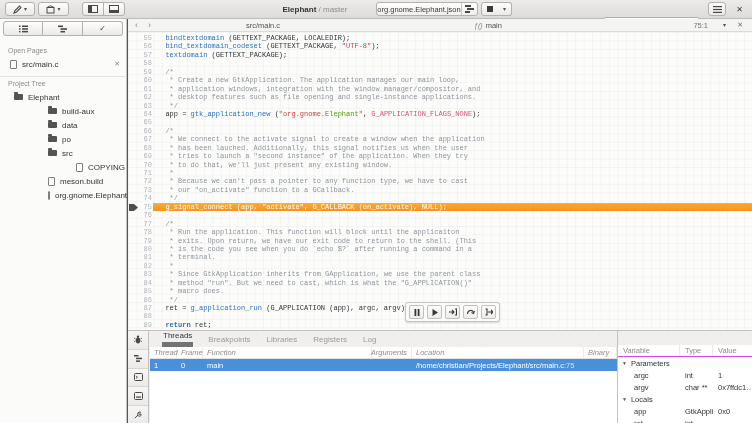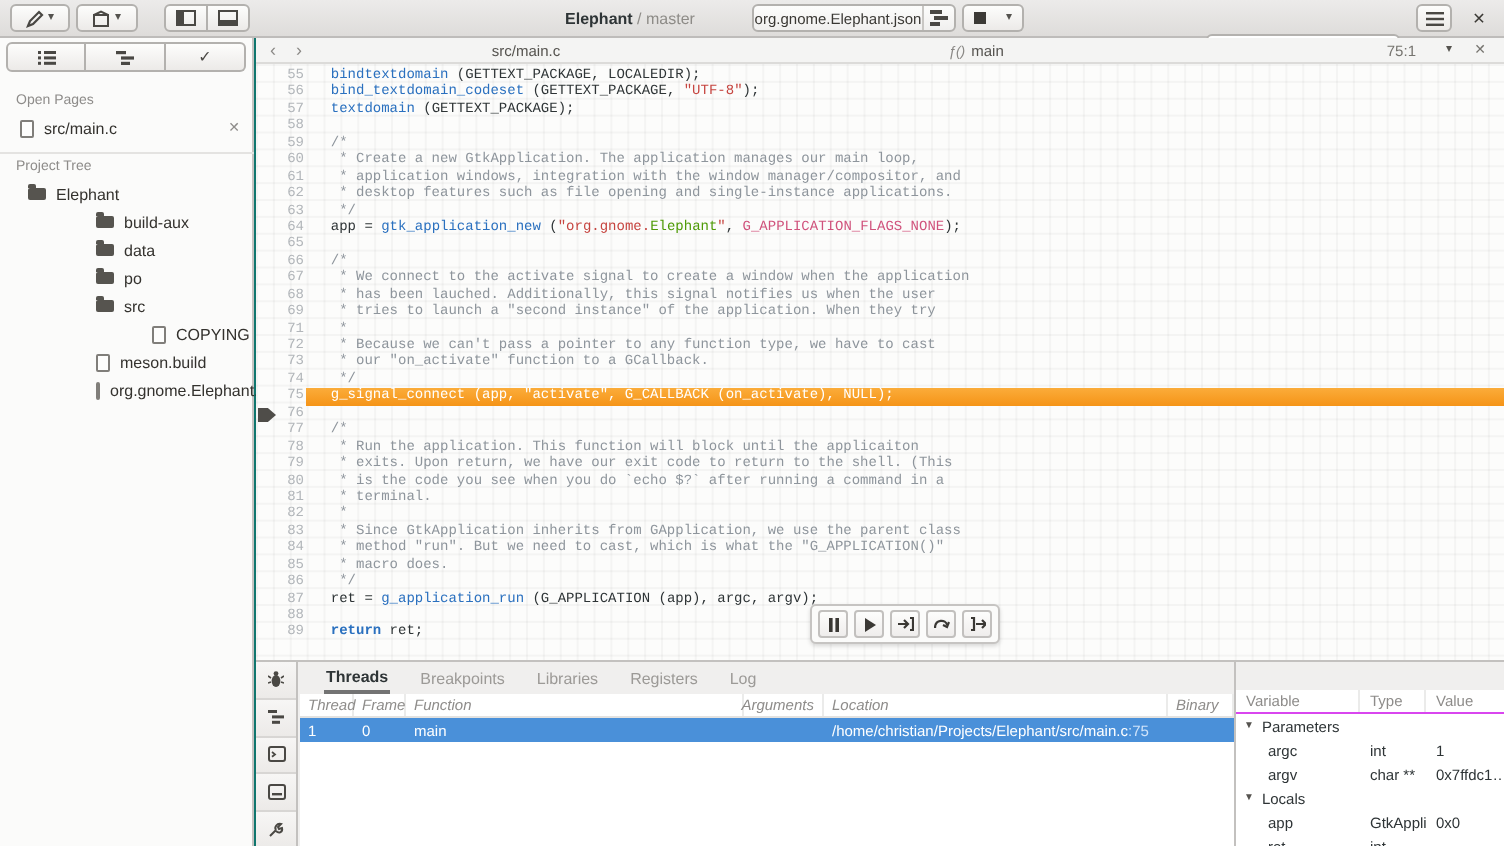--- a/index.html
+++ b/index.html
@@ -71,21 +71,21 @@
     border-radius:3px; display:flex; align-items:center; gap:3px; padding:0 3px; box-shadow:0 1px 2px rgba(0,0,0,.15); }
   .dbg-btn { width:15px; height:14px; border:1px solid #c2c0be; border-radius:2px; background:linear-gradient(#fdfdfc,#efedec);
     display:flex; align-items:center; justify-content:center; }
 
   
   .bottom-panel { position:absolute; left:128px; top:330px; width:624px; height:93px; background:#f0efee; border-top:1px solid #c3c1bf; }
   .strip { position:absolute; left:0; top:0; width:21px; height:93px; border-right:1px solid #c3c1bf; display:flex; flex-direction:column; }
   .strip-btn { flex:1; border-bottom:1px solid #d8d6d4; background:linear-gradient(#f7f6f5,#eceae8); display:flex; align-items:center; justify-content:center; }
   .bp-tabs { position:absolute; left:24px; top:0; height:16px; display:flex; align-items:center; gap:14px; padding-left:10px; font-size:8px; }
   .bp-tab { color:#9c9a97; padding:2px 1px; }
-  .bp-tab.active { color:#2e3436; font-weight:bold; border-bottom:2px solid #737373; }
+  .bp-tab.active { color:#2e3436; font-weight:normal; border-bottom:8px solid #737373; }
   .threads-table { position:absolute; left:22px; top:16px; width:467px; height:77px; background:#fff; font-size:7.5px; }
   .tt-row { display:grid; grid-template-columns:27px 26px 169px 40px 172px 1fr; height:12px; align-items:center; }
   .tt-head { color:#8e8c8a; border-bottom:1px solid #e3e2e0;font-style:italic; }
   .tt-head .cell { border-right:1px solid #ebebea; height:100%; display:flex; align-items:center; padding:0 4px; }
   .tt-head .cell.r { justify-content:flex-end; }
   .tt-sel { background:#4a90d9; color:#fff; }
   .tt-sel .cell { padding:0 4px; white-space:nowrap; overflow:hidden; }
   .loc-line { color:#cfe3fa; }
   .vars-panel { position:absolute; left:489px; top:0; width:135px; height:93px; background:#fff; border-left:1px solid #c3c1bf; }
   .vp-gap { height:14px; background:#f0efee; }
@@ -274,20 +274,21 @@
         <div class="code-row"><span class="ln">60</span><span class="ct"><span class="c">   * Create a new GtkApplication. The application manages our main loop,</span></span></div>
         <div class="code-row"><span class="ln">61</span><span class="ct"><span class="c">   * application windows, integration with the window manager/compositor, and</span></span></div>
         <div class="code-row"><span class="ln">62</span><span class="ct"><span class="c">   * desktop features such as file opening and single-instance applications.</span></span></div>
         <div class="code-row"><span class="ln">63</span><span class="ct"><span class="c">   */</span></span></div>
         <div class="code-row"><span class="ln">64</span><span class="ct"><span class="p">  app = </span><span class="f">gtk_application_new</span><span class="p"> (</span><span class="s">"org.gnome.</span><span class="g">Elephant</span><span class="s">"</span><span class="p">, </span><span class="m">G_APPLICATION_FLAGS_NONE</span><span class="p">);</span></span></div>
         <div class="code-row"><span class="ln">65</span><span class="ct"></span></div>
         <div class="code-row"><span class="ln">66</span><span class="ct"><span class="c">  /*</span></span></div>
         <div class="code-row"><span class="ln">67</span><span class="ct"><span class="c">   * We connect to the activate signal to create a window when the application</span></span></div>
         <div class="code-row"><span class="ln">68</span><span class="ct"><span class="c">   * has been lauched. Additionally, this signal notifies us when the user</span></span></div>
         <div class="code-row"><span class="ln">69</span><span class="ct"><span class="c">   * tries to launch a "second instance" of the application. When they try</span></span></div>
+        <div class="code-row"><span class="ln">70</span><span class="ct"><span class="c">   * to do that, we'll just present any existing window.</span></span></div>
         <div class="code-row"><span class="ln">71</span><span class="ct"><span class="c">   *</span></span></div>
         <div class="code-row"><span class="ln">72</span><span class="ct"><span class="c">   * Because we can't pass a pointer to any function type, we have to cast</span></span></div>
         <div class="code-row"><span class="ln">73</span><span class="ct"><span class="c">   * our "on_activate" function to a GCallback.</span></span></div>
         <div class="code-row"><span class="ln">74</span><span class="ct"><span class="c">   */</span></span></div>
         <div class="code-row hl"><span class="ln">75</span><span class="ct"><span class="w">  g_signal_connect (app, "activate", G_CALLBACK (on_activate), NULL);</span></span></div>
         <div class="code-row"><span class="ln">76</span><span class="ct"></span></div>
         <div class="code-row"><span class="ln">77</span><span class="ct"><span class="c">  /*</span></span></div>
         <div class="code-row"><span class="ln">78</span><span class="ct"><span class="c">   * Run the application. This function will block until the applicaiton</span></span></div>
         <div class="code-row"><span class="ln">79</span><span class="ct"><span class="c">   * exits. Upon return, we have our exit code to return to the shell. (This</span></span></div>
         <div class="code-row"><span class="ln">80</span><span class="ct"><span class="c">   * is the code you see when you do `echo $?` after running a command in a</span></span></div>

